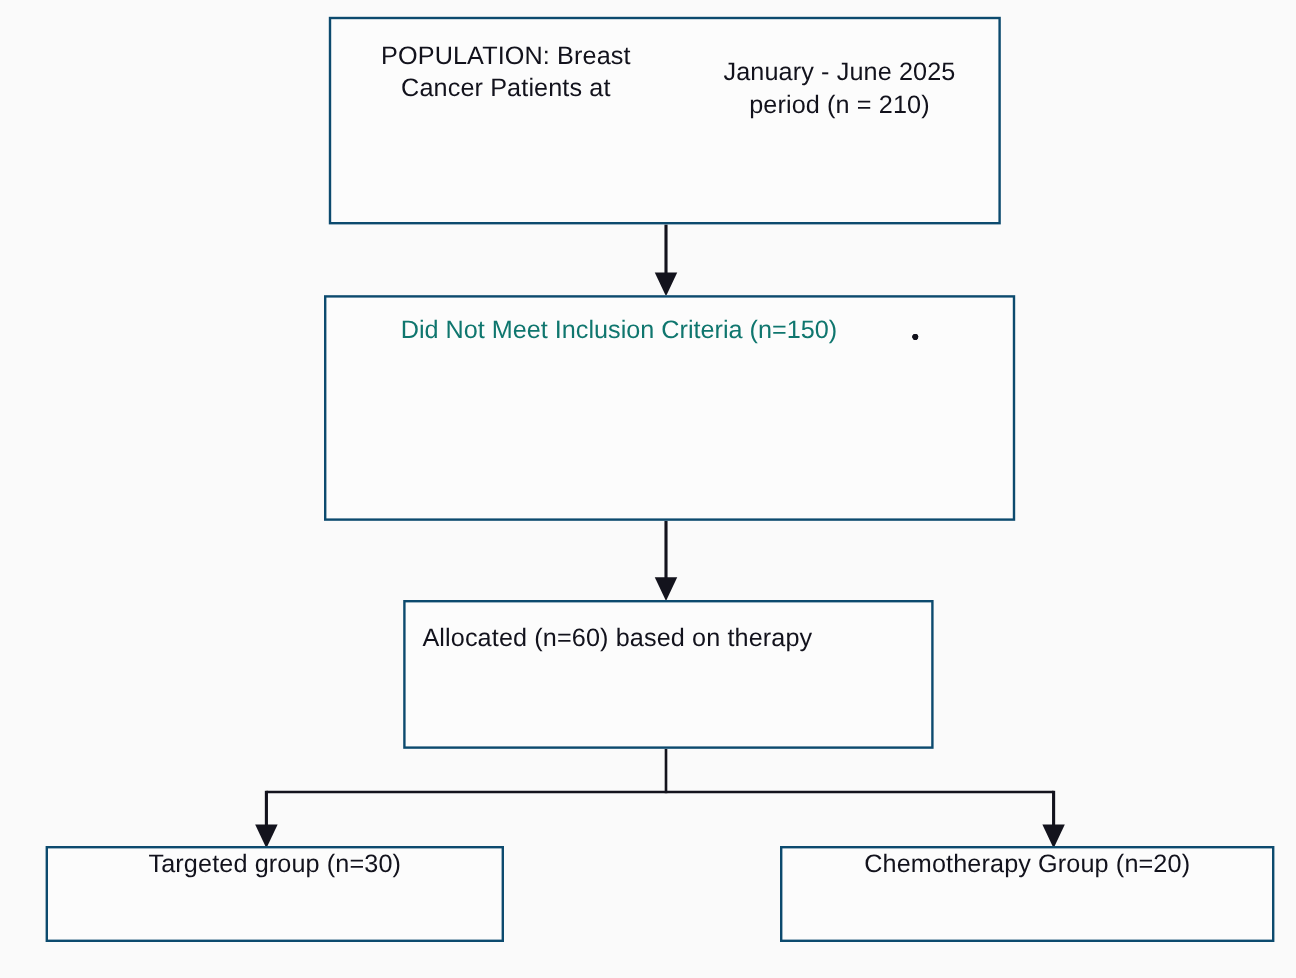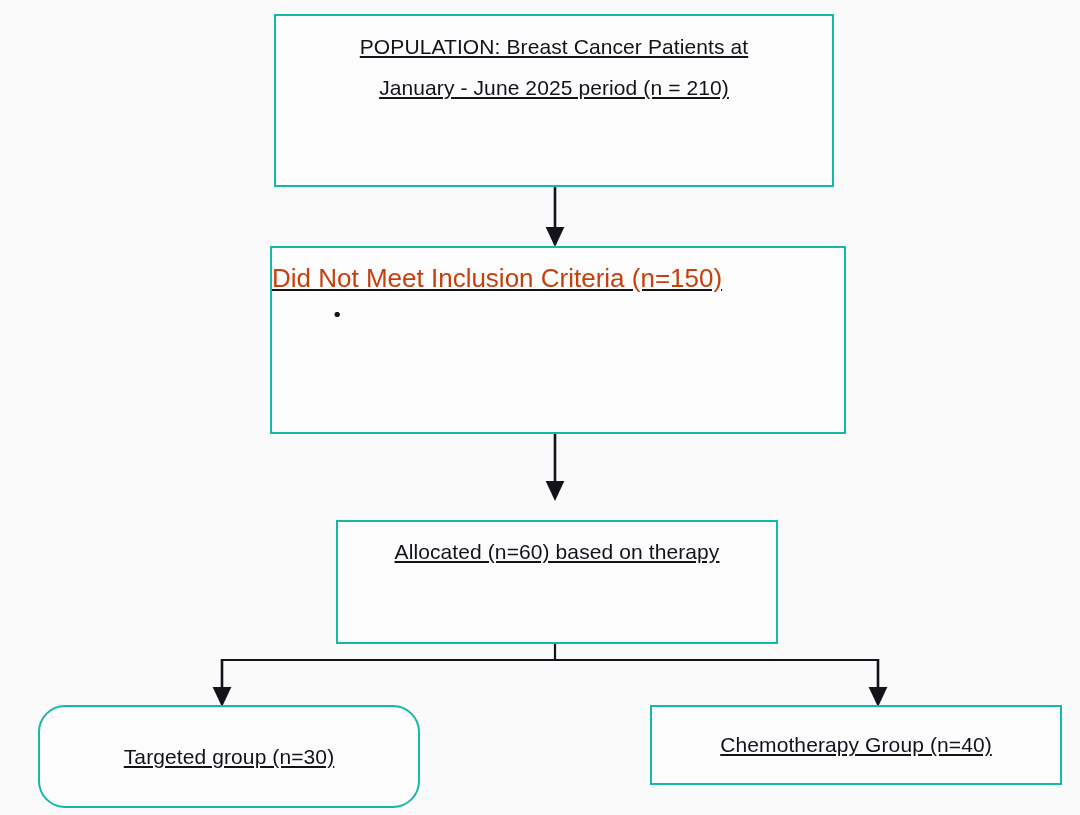--- a/index.html
+++ b/index.html
@@ -28,25 +28,23 @@
     width: 1080px;
     height: 815px;
     z-index: 1;
   }
   
   .node {
     position: absolute;
     z-index: 2;
     box-sizing: border-box;
     background: #fcfcfc;
-    border: 2px solid #14b8a6;
+    border: 2px solid #0c4a6e;
     display: flex;
-    flex-direction: column;
     justify-content: center;
-    text-decoration: underline;
   }
   .node-text {
     text-align: center;
     font-size: 21px;
     line-height: 1.30;
     letter-spacing: 0.1px;
     color: #12121c;
     padding: 0 14px;
   }
   .node-text.spaced {
@@ -66,24 +64,25 @@
   
   #node-exclusion {
     left: 270px;
     top: 246px;
     width: 576px;
     height: 188px;
     justify-content: flex-start;
     padding-top: 14px;
   }
   .excl-heading {
-    font-size: 26px;
+    font-size: 21px;
     line-height: 1.30;
+    padding-left: 62px;
     text-align: left;
-    color: #c2410c;
+    color: #0f766e;
   }
   .excl-list {
     list-style: none;
     margin: 6px 0 0 0;
     padding: 0 0 0 62px;
     text-align: left;
   }
   .excl-list li {
     font-size: 21px;
     line-height: 1.56;
@@ -95,34 +94,33 @@
     position: absolute;
     left: 0;
     top: -1px;
     font-size: 18px;
     line-height: 1.6;
   }
 
   
   #node-allocated {
     left: 336px;
-    top: 520px;
+    top: 500px;
     width: 442px;
     height: 124px;
     justify-content: flex-start;
     padding-top: 16px;
   }
 
   
   #node-targeted {
     left: 38px;
     top: 705px;
     width: 382px;
-    height: 103px;
-    border-radius: 27px;
+    height: 80px;
   }
   #node-chemo {
     left: 650px;
     top: 705px;
     width: 412px;
     height: 80px;
   }
 </style>
 </head>
 <body>
@@ -180,16 +178,16 @@
 
   <div class="node" id="node-allocated">
     <div class="node-text">Allocated (n=60) based on therapy</div>
   </div>
 
   <div class="node" id="node-targeted">
     <div class="node-text">Targeted group (n=30)</div>
   </div>
 
   <div class="node" id="node-chemo">
-    <div class="node-text">Chemotherapy Group (n=40)</div>
+    <div class="node-text">Chemotherapy Group (n=20)</div>
   </div>
 
 </div>
 
 </body></html>

